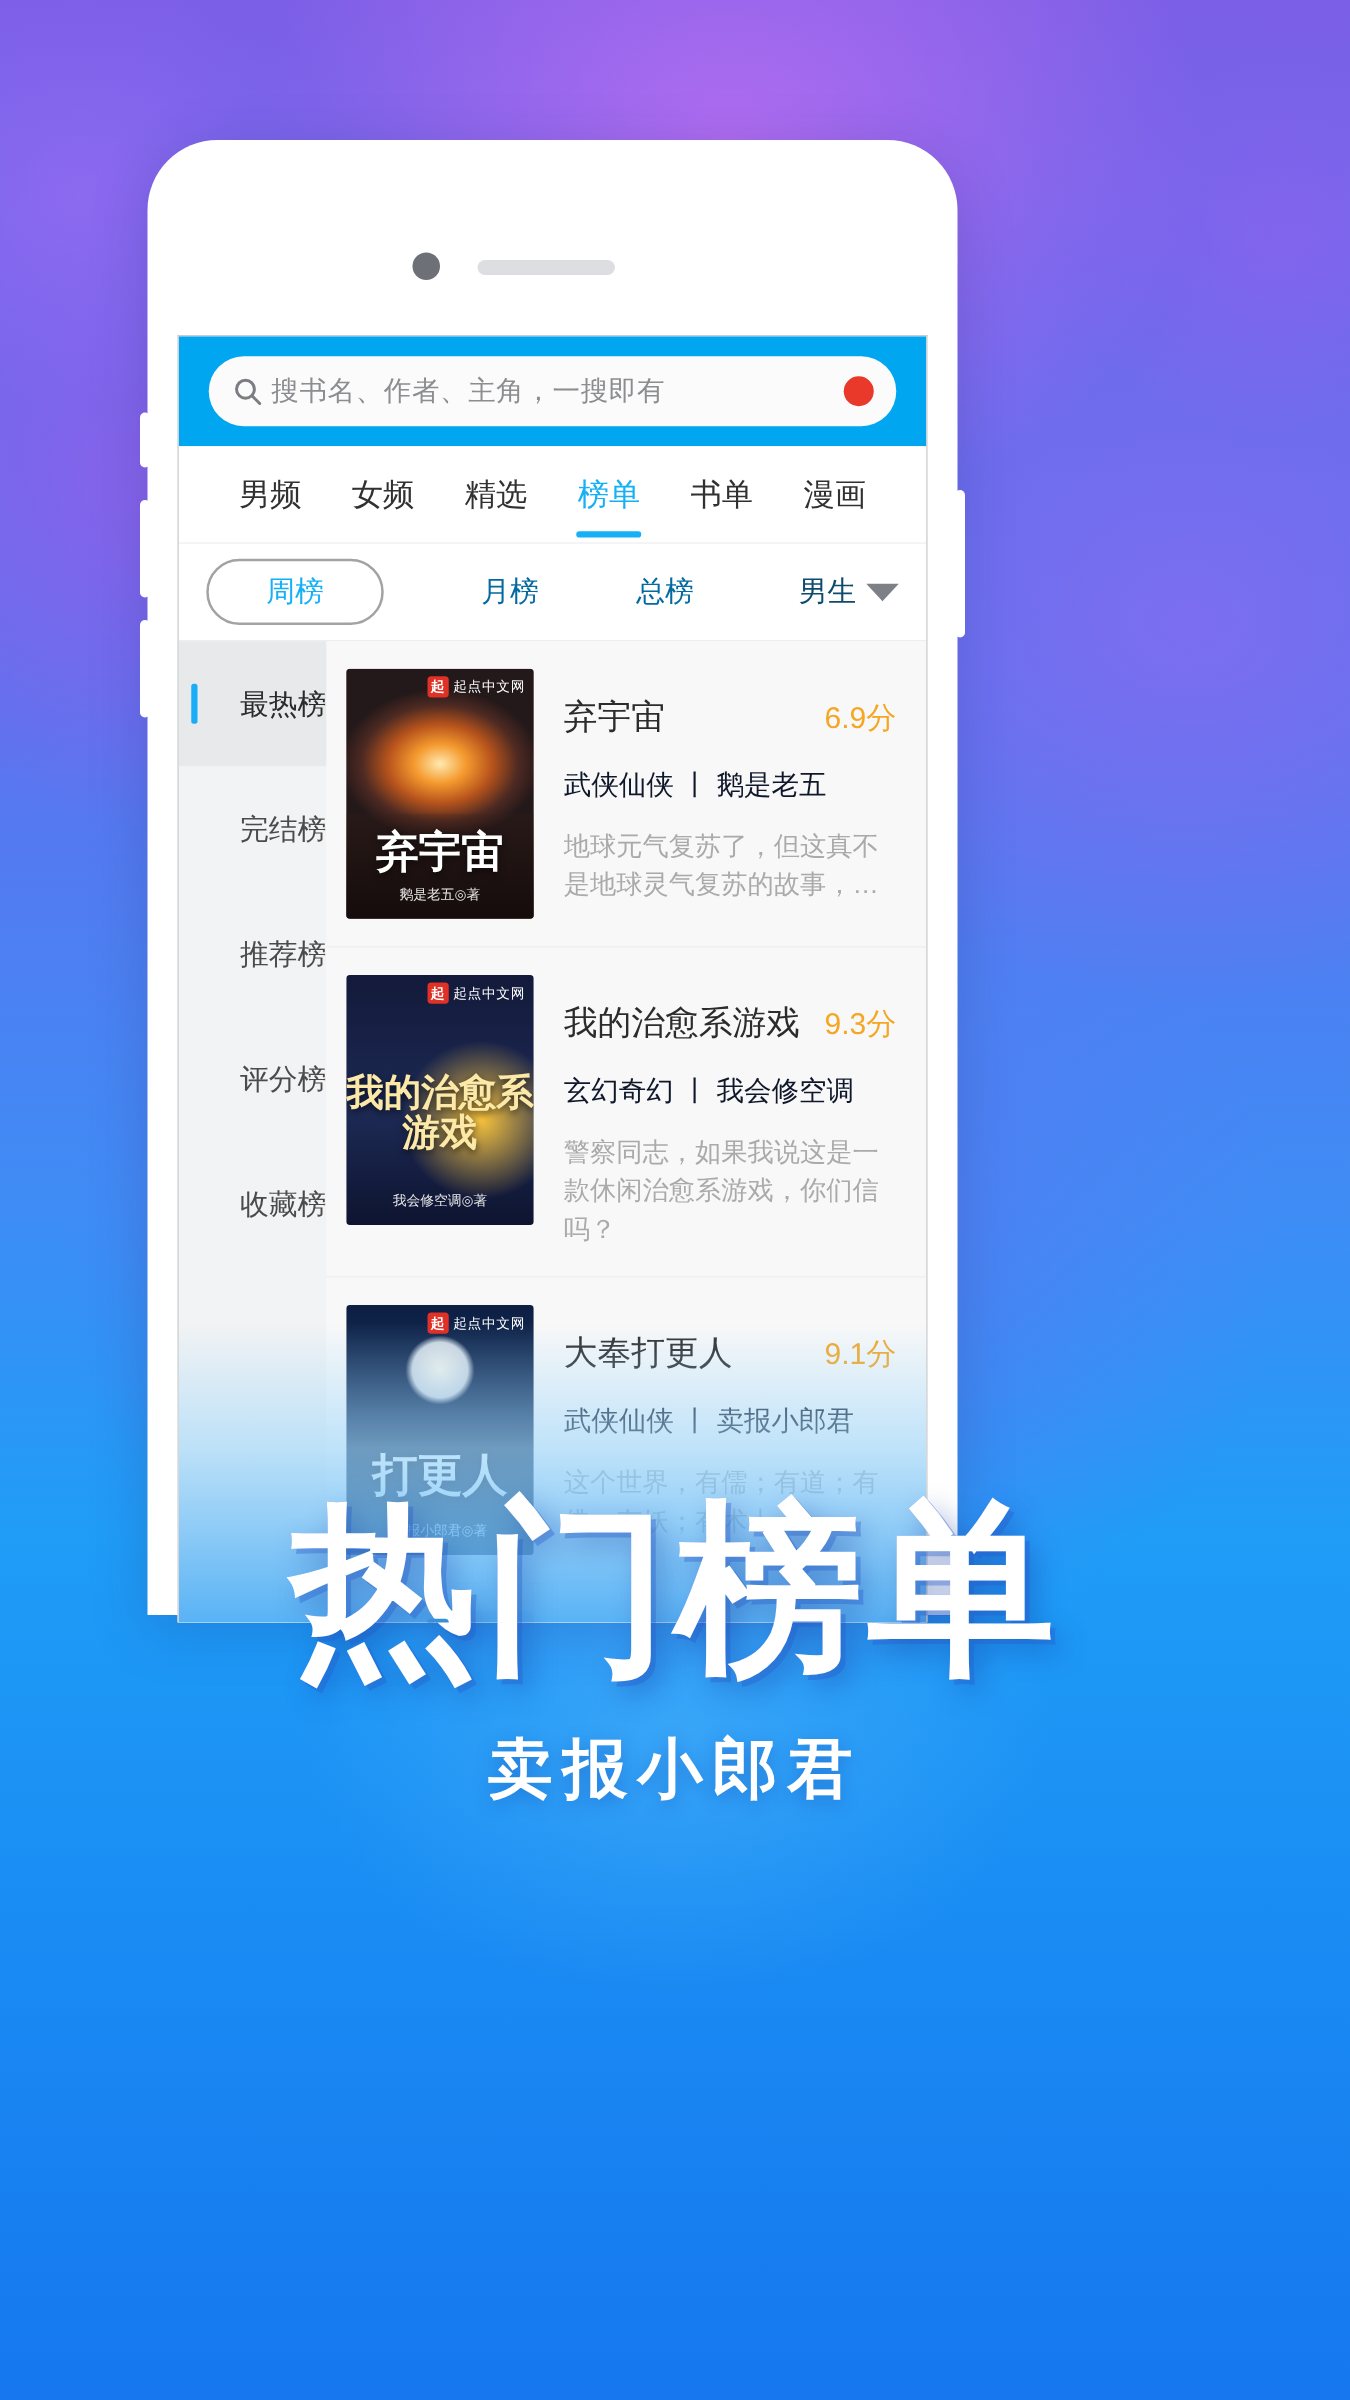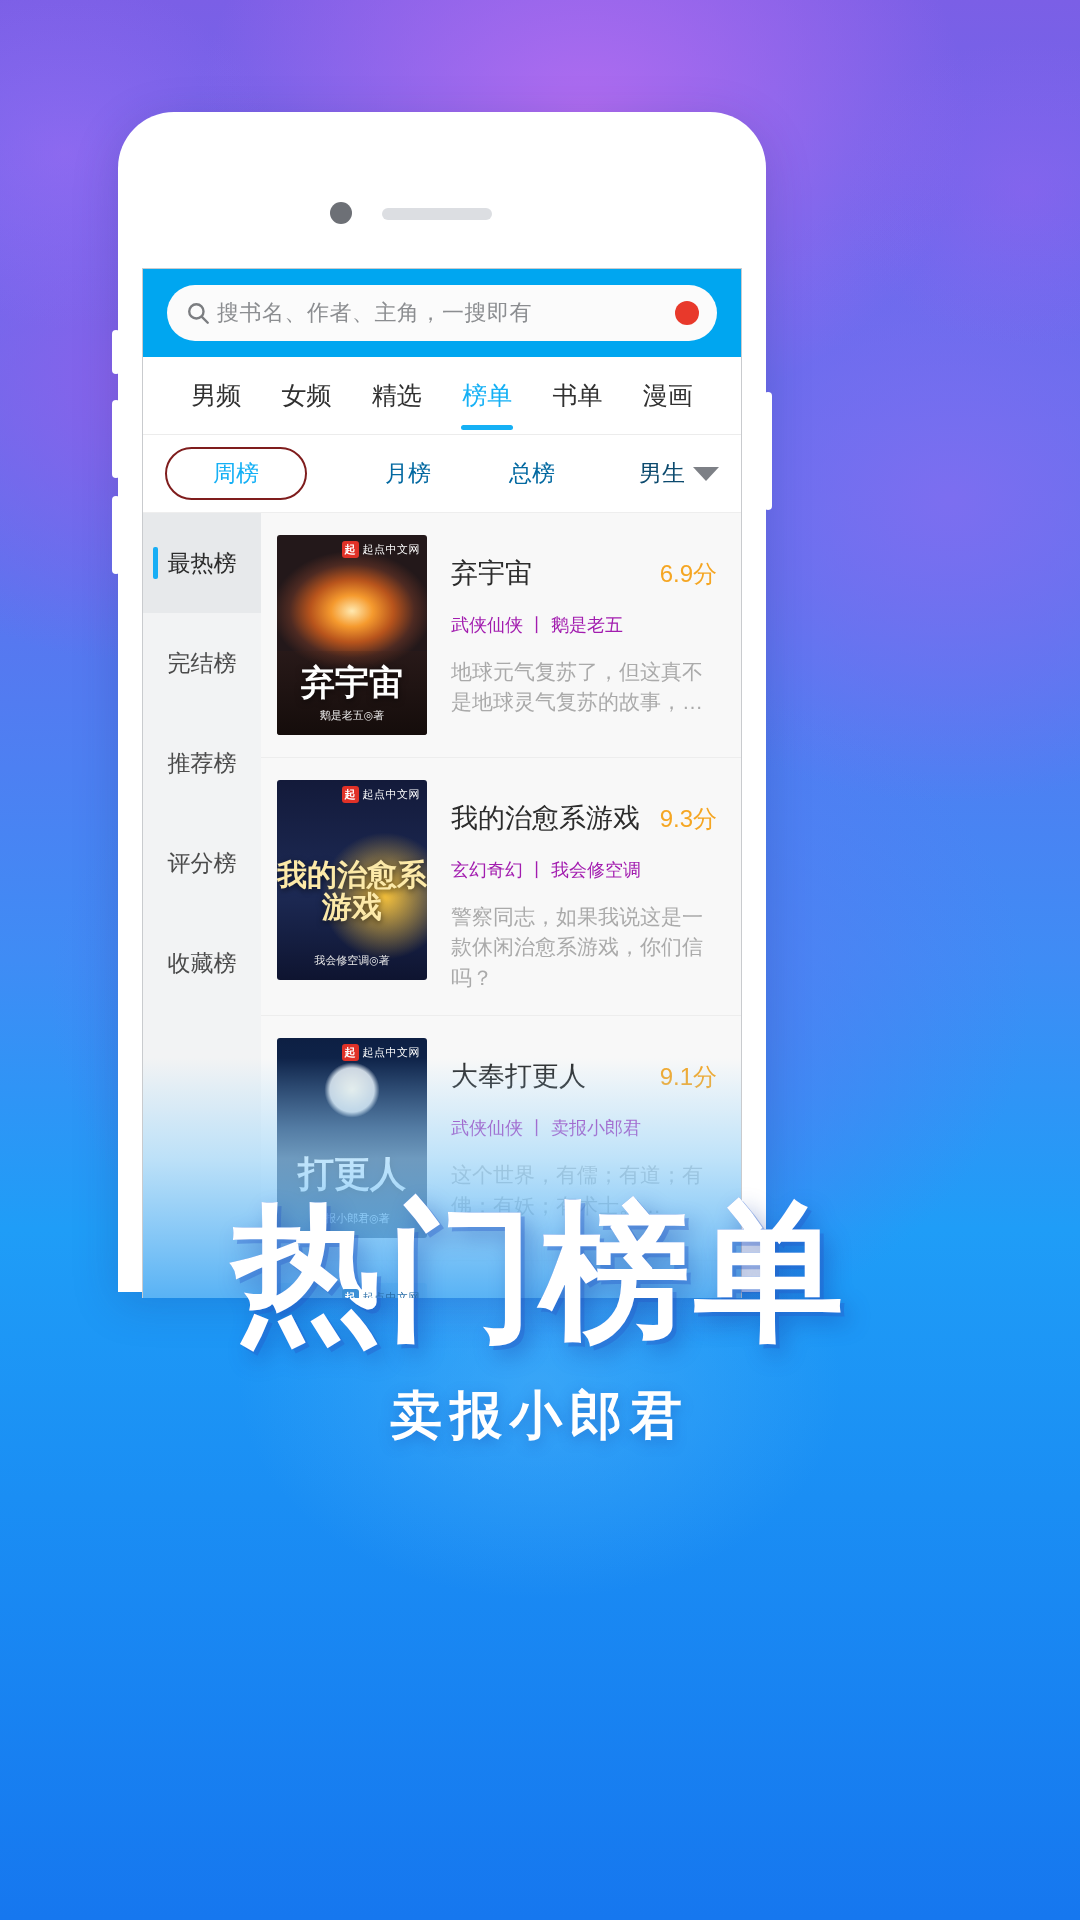--- a/index.html
+++ b/index.html
@@ -107,21 +107,21 @@
     display: flex; align-items: center;
     padding: 0 22px;
     border-bottom: 1px solid #eeeeee;
   }
   .rtab {
     font-size: 23px; color: #0369a1;
     text-align: center;
   }
   .rtab.pill {
     color: #15b0f5;
-    border: 2px solid #7f1d1d;
+    border: 2px solid #a3a3a3;
     border-radius: 28px;
     padding: 9px 0; width: 142px;
   }
   .rspacer { flex: 1; }
   #gender {
     display: flex; align-items: center; gap: 8px;
     font-size: 23px; color: #0c4a6e; margin-left: 6px;
   }
   #caret {
     width: 0; height: 0;
@@ -129,21 +129,21 @@
     border-right: 13px solid transparent;
     border-top: 14px solid #7d8086;
   }
 
   
   #content { display: flex; height: 786px; }
 
   #sidebar { width: 118px; background: #f2f3f4; flex: 0 0 118px; }
   .side-item {
     height: 100px;
-    display: flex; align-items: center; justify-content: center;
+    display: flex; align-items: center; justify-content: flex-end;
     font-size: 23px; color: #4b4b4b;
     position: relative;
   }
   .side-item.active { background: #e7e9eb; color: #2b2b2b; }
   .side-item.active::before {
     content: ""; position: absolute; left: 10px; top: 50%;
     transform: translateY(-50%);
     width: 5px; height: 32px; background: #18aef5; border-radius: 2px;
   }
 
@@ -195,21 +195,21 @@
       linear-gradient(180deg,#131a3a 0%, #1d2a55 55%, #0e1430 100%); }
   .cv3 { background:
       radial-gradient(circle 46px at 50% 26%, #f4f3ea 0%, #cfd6df 48%, rgba(180,195,215,0) 60%),
       linear-gradient(180deg,#0d1f43 0%, #14305c 45%, #0a1733 100%); }
   .cv4 { background: linear-gradient(180deg,#9fd3ef 0%, #cfe6f5 55%, #e6f2fa 100%); }
 
   .binfo { flex: 1; padding-left: 24px; padding-top: 20px; min-width: 0; }
   .brow1 { display: flex; align-items: baseline; }
   .btitle { font-size: 27px; color: #2c2c2c; flex: 1; }
   .bscore { font-size: 24px; color: #f5a623; white-space: nowrap; }
-  .bmeta { font-size: 18px; color: #a21caf; margin-top: 22px; }
+  .bmeta { font-size: 22px; color: #0f172a; margin-top: 22px; }
   .bdesc { font-size: 21px; color: #aaaaaa; margin-top: 20px; line-height: 1.45; }
 
   
   #fade {
     position: absolute; left: 0; right: 0; bottom: 0; height: 240px;
     background: linear-gradient(180deg, rgba(200,230,250,0) 0%, rgba(160,215,250,.65) 42%, rgba(80,175,245,.95) 100%);
     pointer-events: none;
   }
 
   

